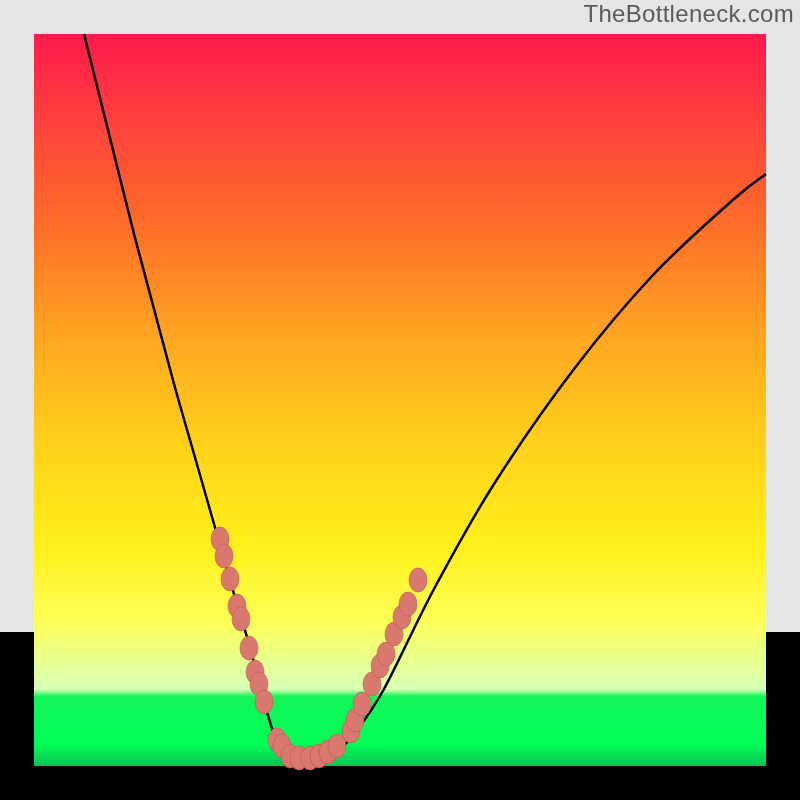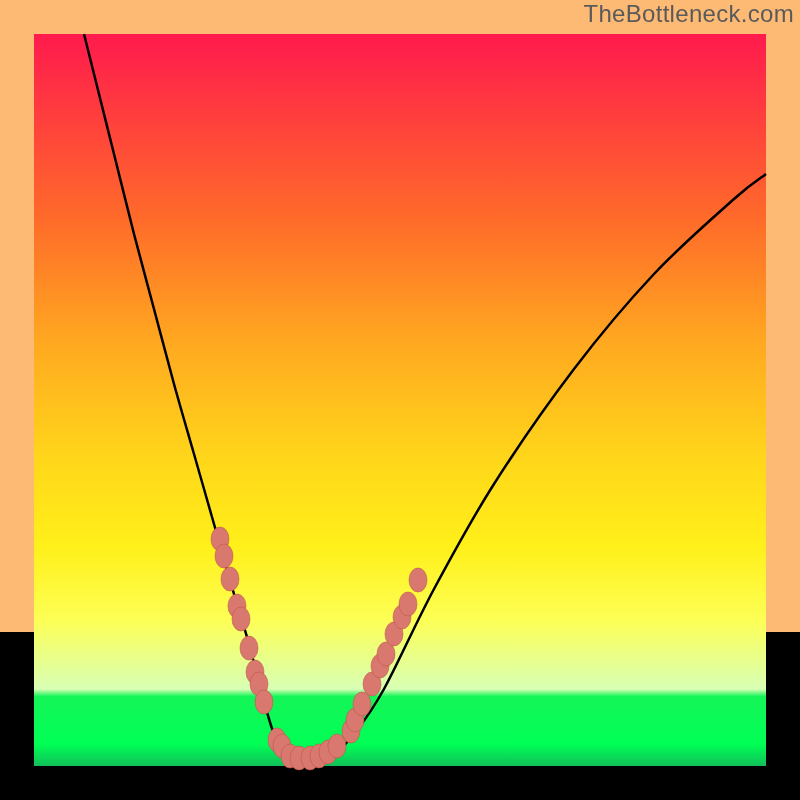--- a/index.html
+++ b/index.html
@@ -10,21 +10,21 @@
     overflow: hidden;
     background: #000;
     font-family: Arial, Helvetica, sans-serif;
   }
   .frame {
     position: absolute;
     left: 0;
     top: 0;
     width: 800px;
     height: 632px;
-    background: #fdba74;
+    background: #e5e5e5;
   }
   .plot {
     position: absolute;
     left: 34px;
     top: 34px;
     width: 732px;
     height: 732px;
     background: linear-gradient(to bottom,
       #ff1a4d 0%,
       #ff3a3f 10%,

